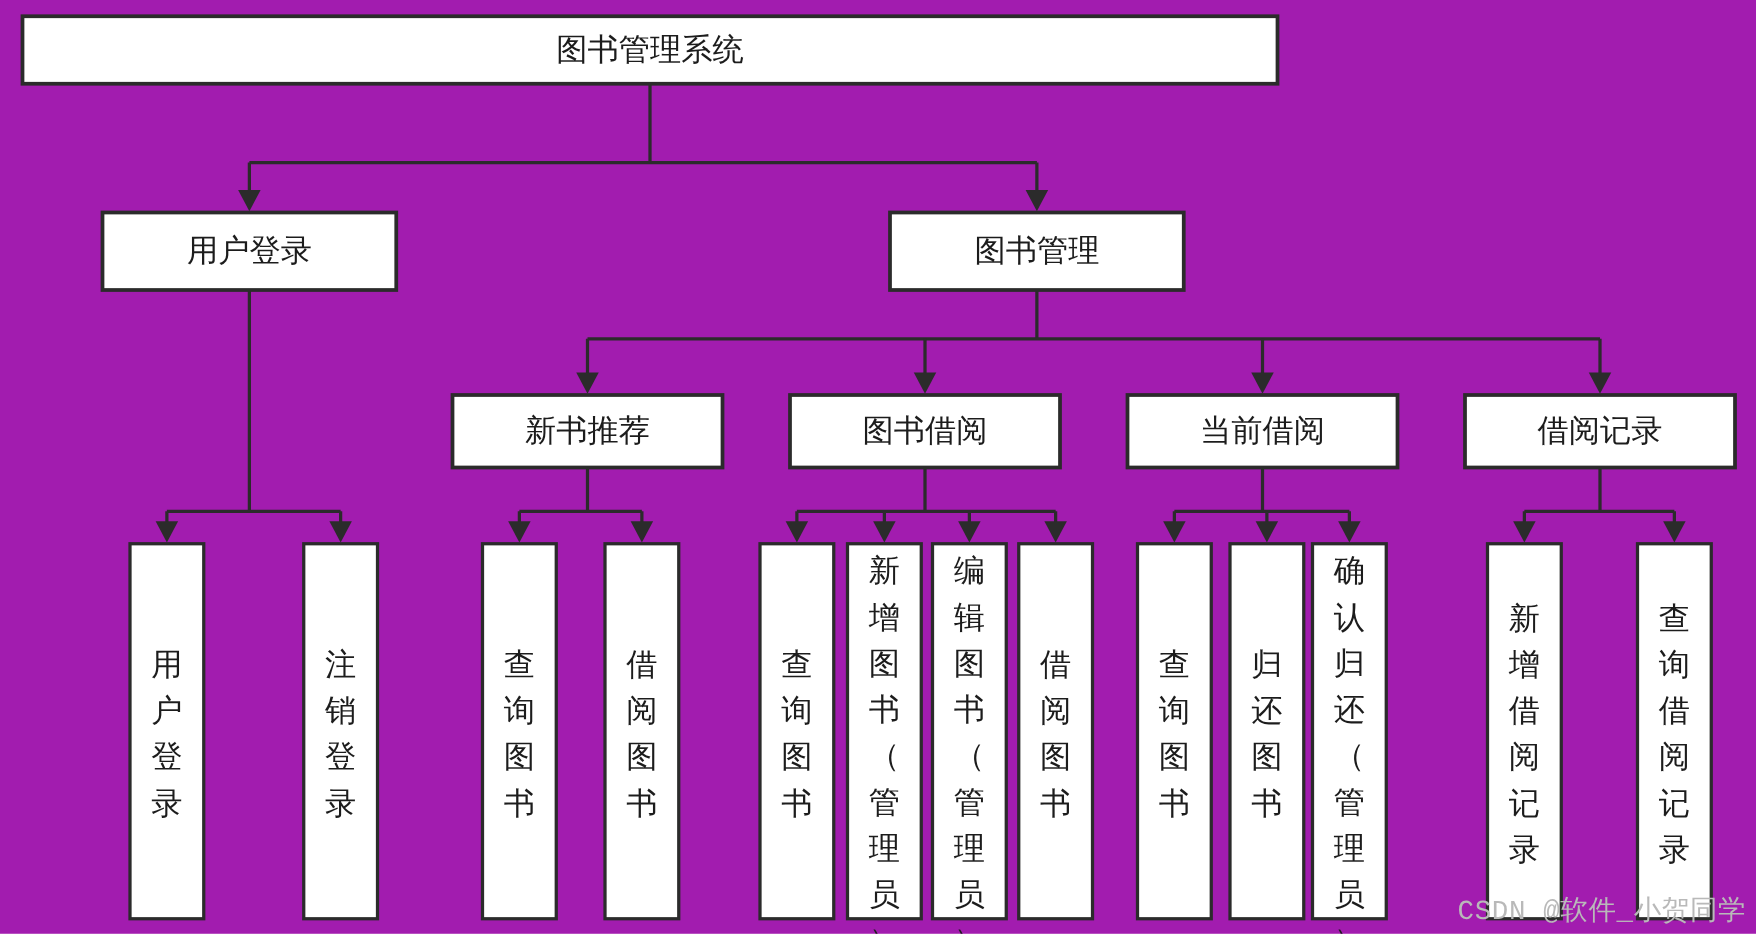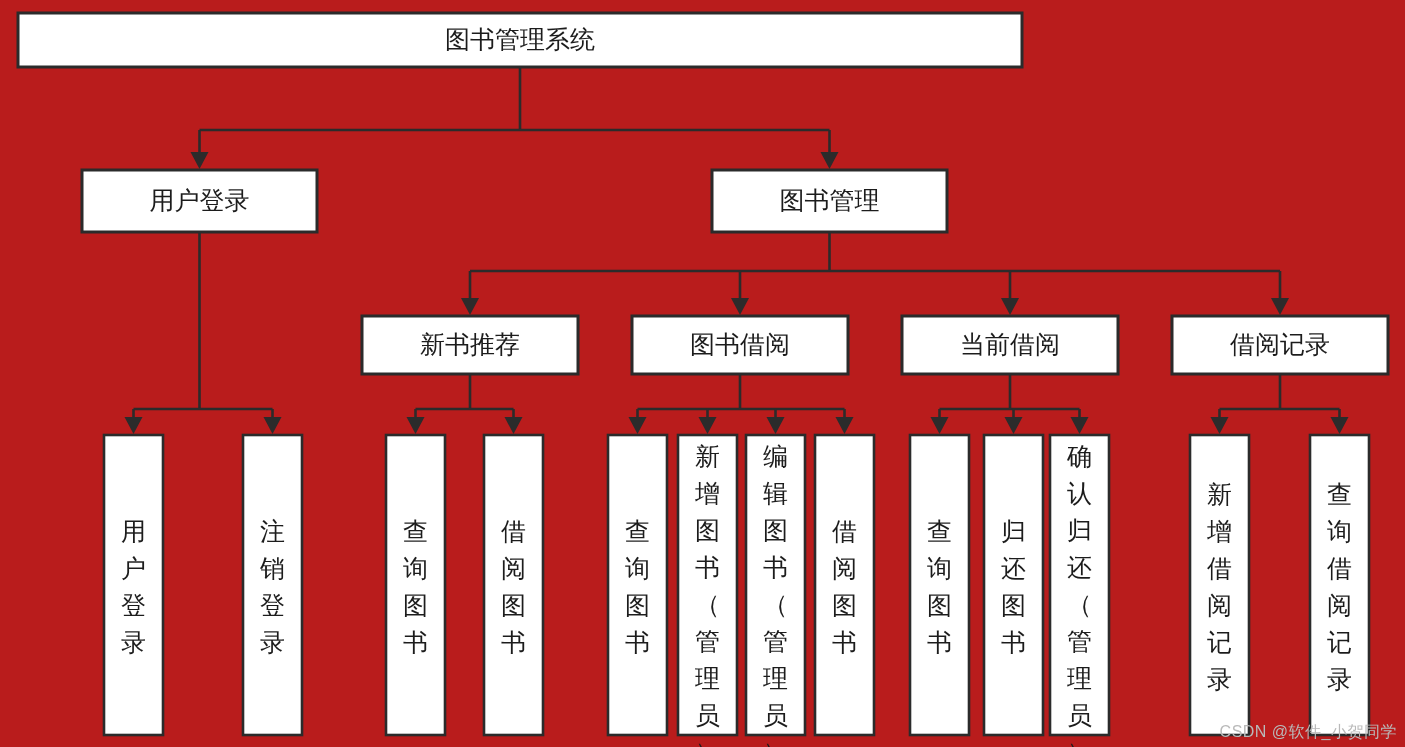--- a/index.html
+++ b/index.html
@@ -1,30 +1,30 @@
 <!DOCTYPE html>
 <html><head>
 <meta charset="utf-8">
 <style>
   html,body{margin:0;padding:0;background:#ffffff;}
   body{width:1405px;height:747px;overflow:hidden;
        font-family:"Liberation Sans","DejaVu Sans",sans-serif;}
-  #stage{position:relative;width:1405px;height:747px;background:#b91c1c;}
+  #stage{position:relative;width:1405px;height:747px;background:#a21caf;}
   svg{position:absolute;left:0;top:0;width:1405px;height:747px;}
   .node-box{fill:#ffffff;stroke:#2b2b2b;stroke-width:3;}
   .node-box-thin{fill:#ffffff;stroke:#2b2b2b;stroke-width:2.6;}
   .conn{stroke:#2b2b2b;stroke-width:2.6;fill:none;}
   .arrowhead{fill:#2b2b2b;stroke:none;}
   .label-h{font-family:"Liberation Sans","DejaVu Sans",sans-serif;
            font-size:25px;fill:#1c1c1c;text-anchor:middle;
            dominant-baseline:middle;}
   .label-v{font-family:"Liberation Sans","DejaVu Sans",sans-serif;
            font-size:25px;fill:#1c1c1c;text-anchor:middle;}
-  .watermark{position:absolute;right:8px;bottom:4px;font-size:16px;
-             color:#b9b9b9;font-family:Liberation Sans, sans-serif;
+  .watermark{position:absolute;right:8px;bottom:4px;font-size:22px;
+             color:#b9b9b9;font-family:Liberation Mono, monospace;
              letter-spacing:.5px;white-space:nowrap;}
 </style>
 </head>
 <body>
 
 <div id="stage">
   <svg id="diagram-svg" viewBox="0 0 1405 747" xmlns="http://www.w3.org/2000/svg">
     <g id="connectors">
         <polyline class="conn" points="520,67 520,130"></polyline>
         <polyline class="conn" points="199.5,130 829.5,130"></polyline>

